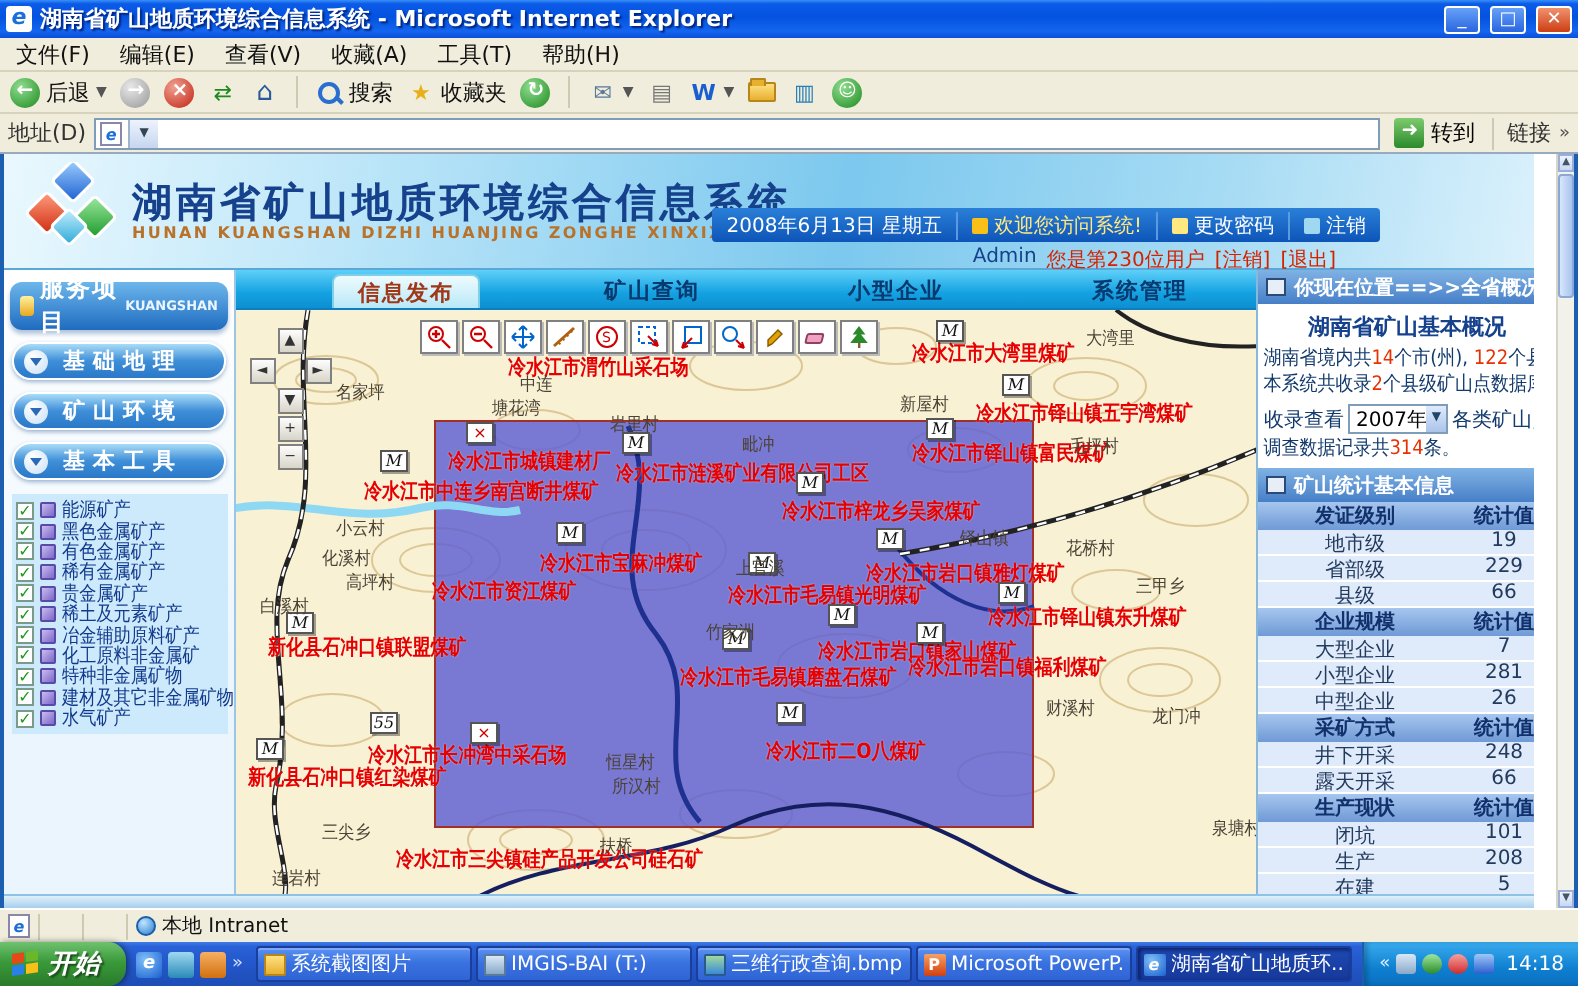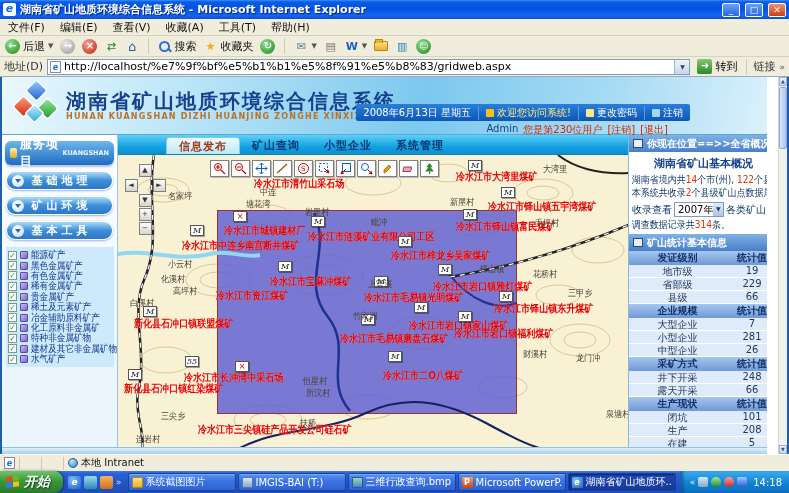--- a/index.html
+++ b/index.html
@@ -79,21 +79,21 @@
   .acc-arrow{width:0;height:0;border-left:3px solid transparent;border-right:3px solid transparent;border-top:4px solid #2a6ab8;}
   .acc-label{flex:1;text-align:center;color:#fff;font-weight:bold;font-size:11px;letter-spacing:4px;margin-right:12px;}
   .layers{margin:7px 3px 0 4px;background:#cde9fc;padding:3px 2px;}
   .layer-row{display:flex;align-items:center;gap:3px;height:10.4px;}
   .layer-check{width:9px;height:9px;background:#fff;border:1px solid #7a9a8a;color:#1a9a1a;font-size:8px;line-height:8px;text-align:center;font-weight:bold;flex:none;}
   .layer-cube{width:8px;height:8px;background:linear-gradient(135deg,#cabcf0,#7a68c8);border:1px solid #5a4aa8;border-radius:1px;flex:none;}
   .layer-label{color:#123a8c;font-size:10px;white-space:nowrap;transform:scaleX(.86);transform-origin:left;}
 
   
   .main{width:510px;flex:none;display:flex;flex-direction:column;}
-  .tabbar{height:20px;flex:none;background:linear-gradient(#5fd0f8,#14a2e2 60%,#0d8fd0);display:flex;align-items:flex-end;padding-left:48px;border-bottom:1px solid #0d7fc0;}
+  .tabbar{height:20px;flex:none;background:linear-gradient(#5fd0f8,#14a2e2 60%,#0d8fd0);display:flex;align-items:flex-end;gap:50px;padding-left:48px;border-bottom:1px solid #0d7fc0;}
   .tab{height:17px;padding:0 12px;display:flex;align-items:center;color:#083a70;font-weight:bold;font-size:11px;letter-spacing:1px;white-space:nowrap;}
   .tab.active{background:linear-gradient(#eefbfe,#b8e8f8);border:1px solid #7fcfe8;border-bottom:none;border-radius:4px 4px 0 0;color:#a03818;}
   .map{position:relative;flex:1;background:#f8f1d4;overflow:hidden;}
   .decor,.decor2{position:absolute;left:0;top:0;}
   .sel-rect{position:absolute;left:99px;top:55px;width:300px;height:204px;background:rgba(97,97,210,.84);border:1px solid #a03028;}
   .map-toolbar{position:absolute;left:92px;top:5px;display:flex;gap:2px;}
   .mt-btn{width:19px;height:17px;background:#fff;border:1px solid #808080;box-shadow:1px 1px 0 #bbb;display:flex;align-items:center;justify-content:center;}
   .pan{position:absolute;left:5px;top:8px;width:44px;}
   .pan-row{display:flex;justify-content:center;gap:12px;}
   .pan-btn{width:13px;height:13px;margin:1px auto;background:linear-gradient(#fdfdfd,#d8d4c8);border:1px solid #808080;font-size:7px;color:#333;text-align:center;line-height:11px;}
@@ -213,21 +213,20 @@
     </span>
     <span class="folder-ic"></span>
     <span class="sq-icon" style="color:#2a7fb8;">▥</span>
     <span class="tb-circle cir-green" style="font-size:9px;">☺</span>
   </div>
 
   <div class="addressbar">
     <span class="addr-label">地址(D)</span>
     <span class="addr-input">
       <span class="page-ic">e</span>
-      <span class="addr-url">http://localhost/%e7%9f%bf%e5%b1%b1%e5%8f%91%e5%b8%83/gridweb.aspx</span>
       <span class="addr-drop">▼</span>
     </span>
     <span class="go-btn">
       <span class="go-arrow">➜</span>
       <span>转到</span>
     </span>
     <span class="tb-sep"></span>
     <span class="links-lab">链接</span>
     <span class="chev">»</span>
   </div>

